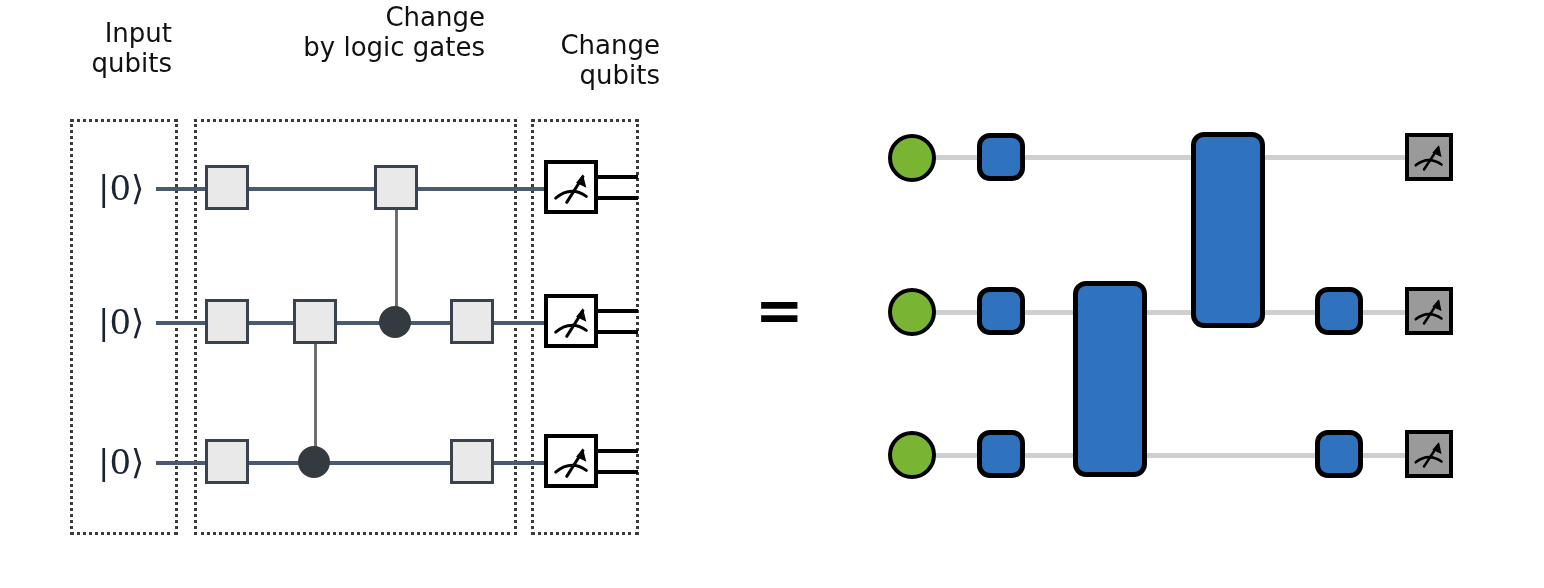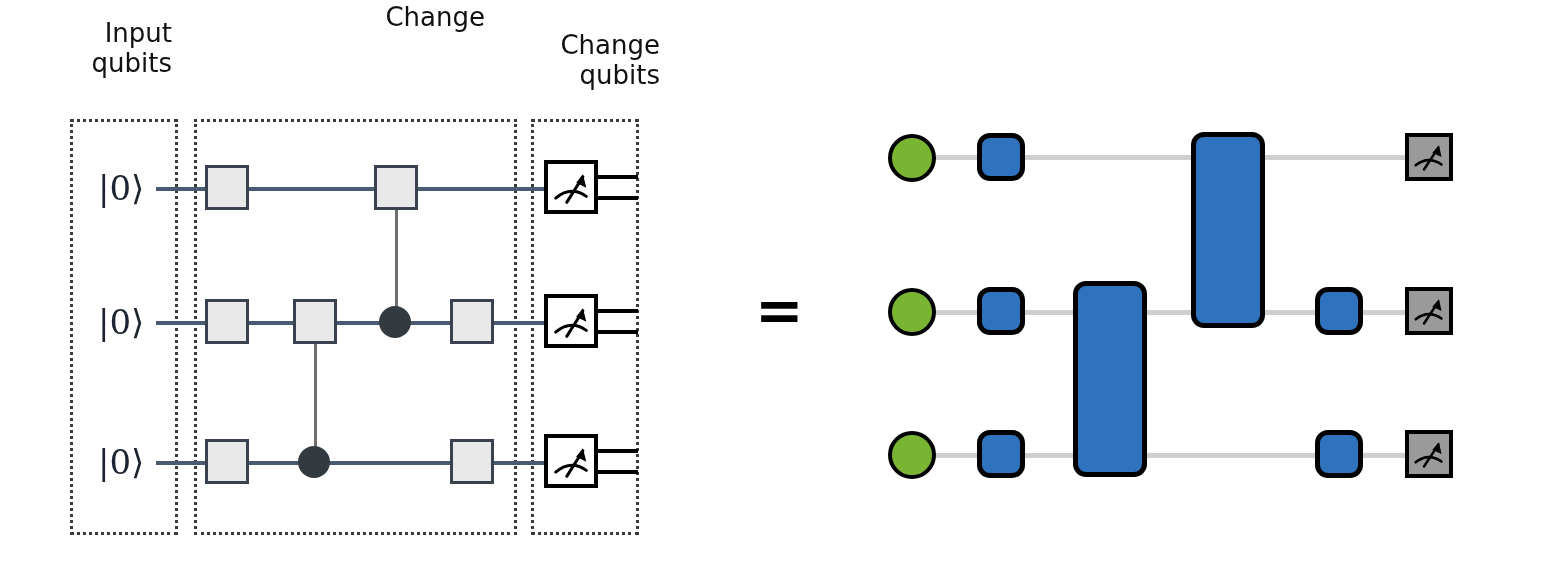--- a/index.html
+++ b/index.html
@@ -43,20 +43,21 @@
 
 <div id="stage">
 
   <div class="lbl" style="left:62px;top:18px;width:110px;">
     <div>Input</div>
     <div>qubits</div>
   </div>
 
   <div class="lbl" style="left:195px;top:2px;width:290px;">
     <div>Change</div>
+    <div>by logic gates</div>
   </div>
 
   <div class="lbl" style="left:512px;top:30px;width:148px;">
     <div>Change</div>
     <div>qubits</div>
   </div>
 
   <div class="dbox" style="left:70px;top:119px;width:108px;height:416px;"></div>
   <div class="dbox" style="left:194px;top:119px;width:323px;height:416px;"></div>
   <div class="dbox" style="left:531px;top:119px;width:108px;height:416px;"></div>

